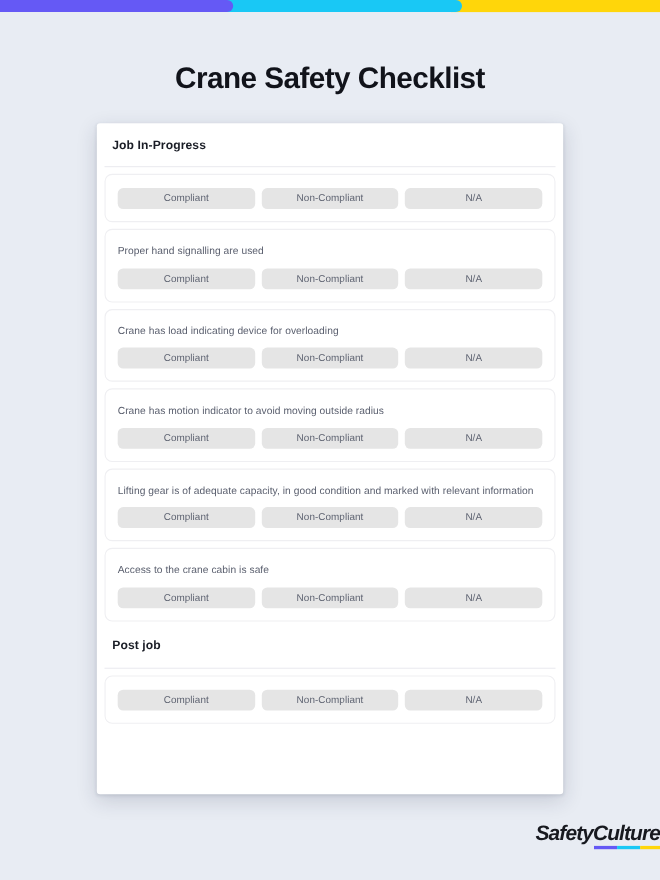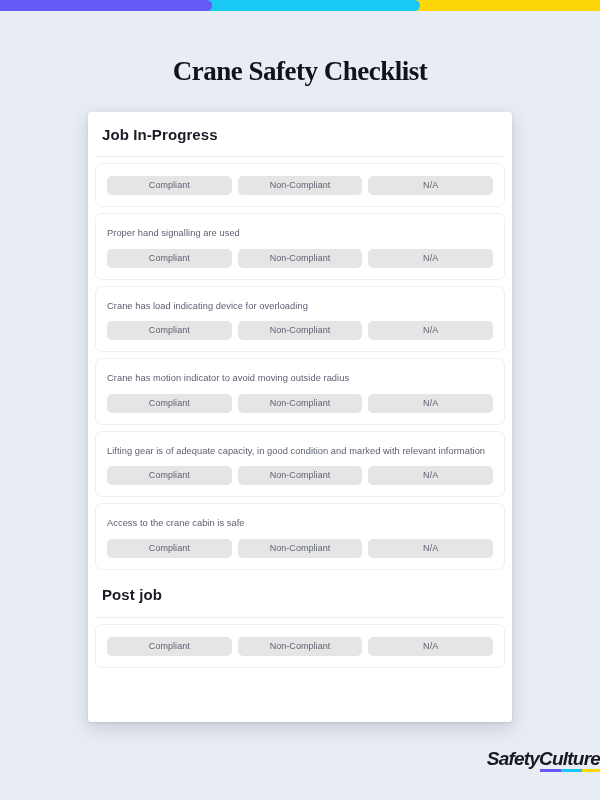--- a/index.html
+++ b/index.html
@@ -55,21 +55,20 @@
   .page-title {
     position: absolute;
     top: 56px;
     left: 0;
     width: 600px;
     text-align: center;
     font-size: 27px;
     font-weight: 700;
     letter-spacing: -0.5px;
     color: #11131a;
-    font-family: Liberation Serif, serif;
   }
 
   
   .doc-card {
     position: absolute;
     left: 88px;
     top: 112px;
     width: 424px;
     height: 610px;
     background: #ffffff;
@@ -78,21 +77,21 @@
                 0 1px 3px rgba(30, 40, 70, 0.10);
     overflow: hidden;
   }
 
   .doc-inner {
     padding: 0 7px;
   }
 
   
   .section-head {
-    font-size: 15px;
+    font-size: 11px;
     font-weight: 700;
     color: #1a1d26;
     letter-spacing: 0.1px;
     padding: 14px 7px 13px 7px;
     border-bottom: 1px solid #ececf0;
   }
 
   .section-head.post-job {
     border-bottom: 1px solid #ececf0;
     padding-top: 16px;

